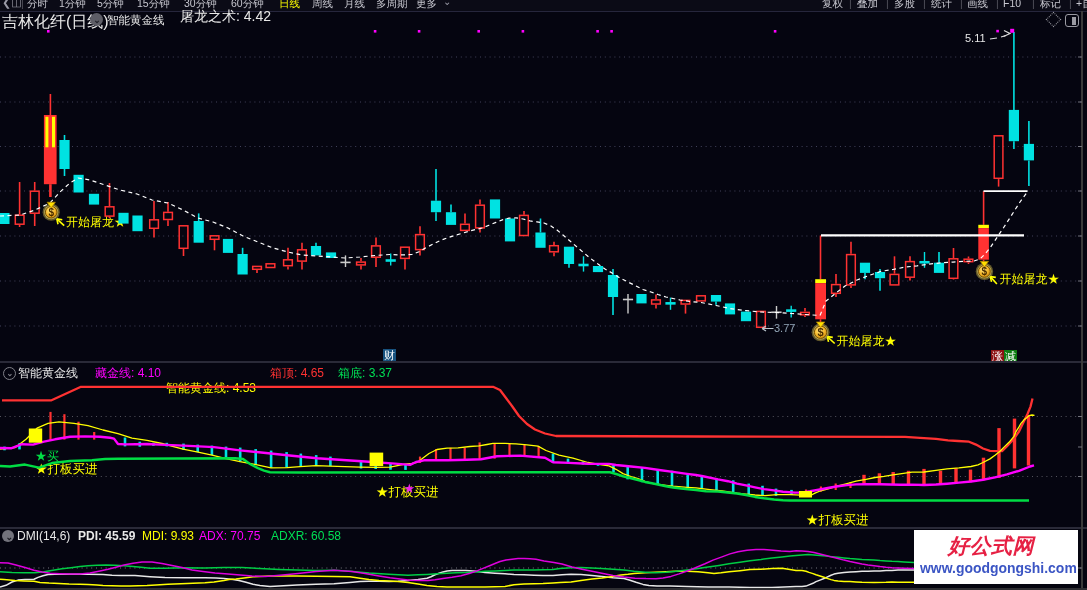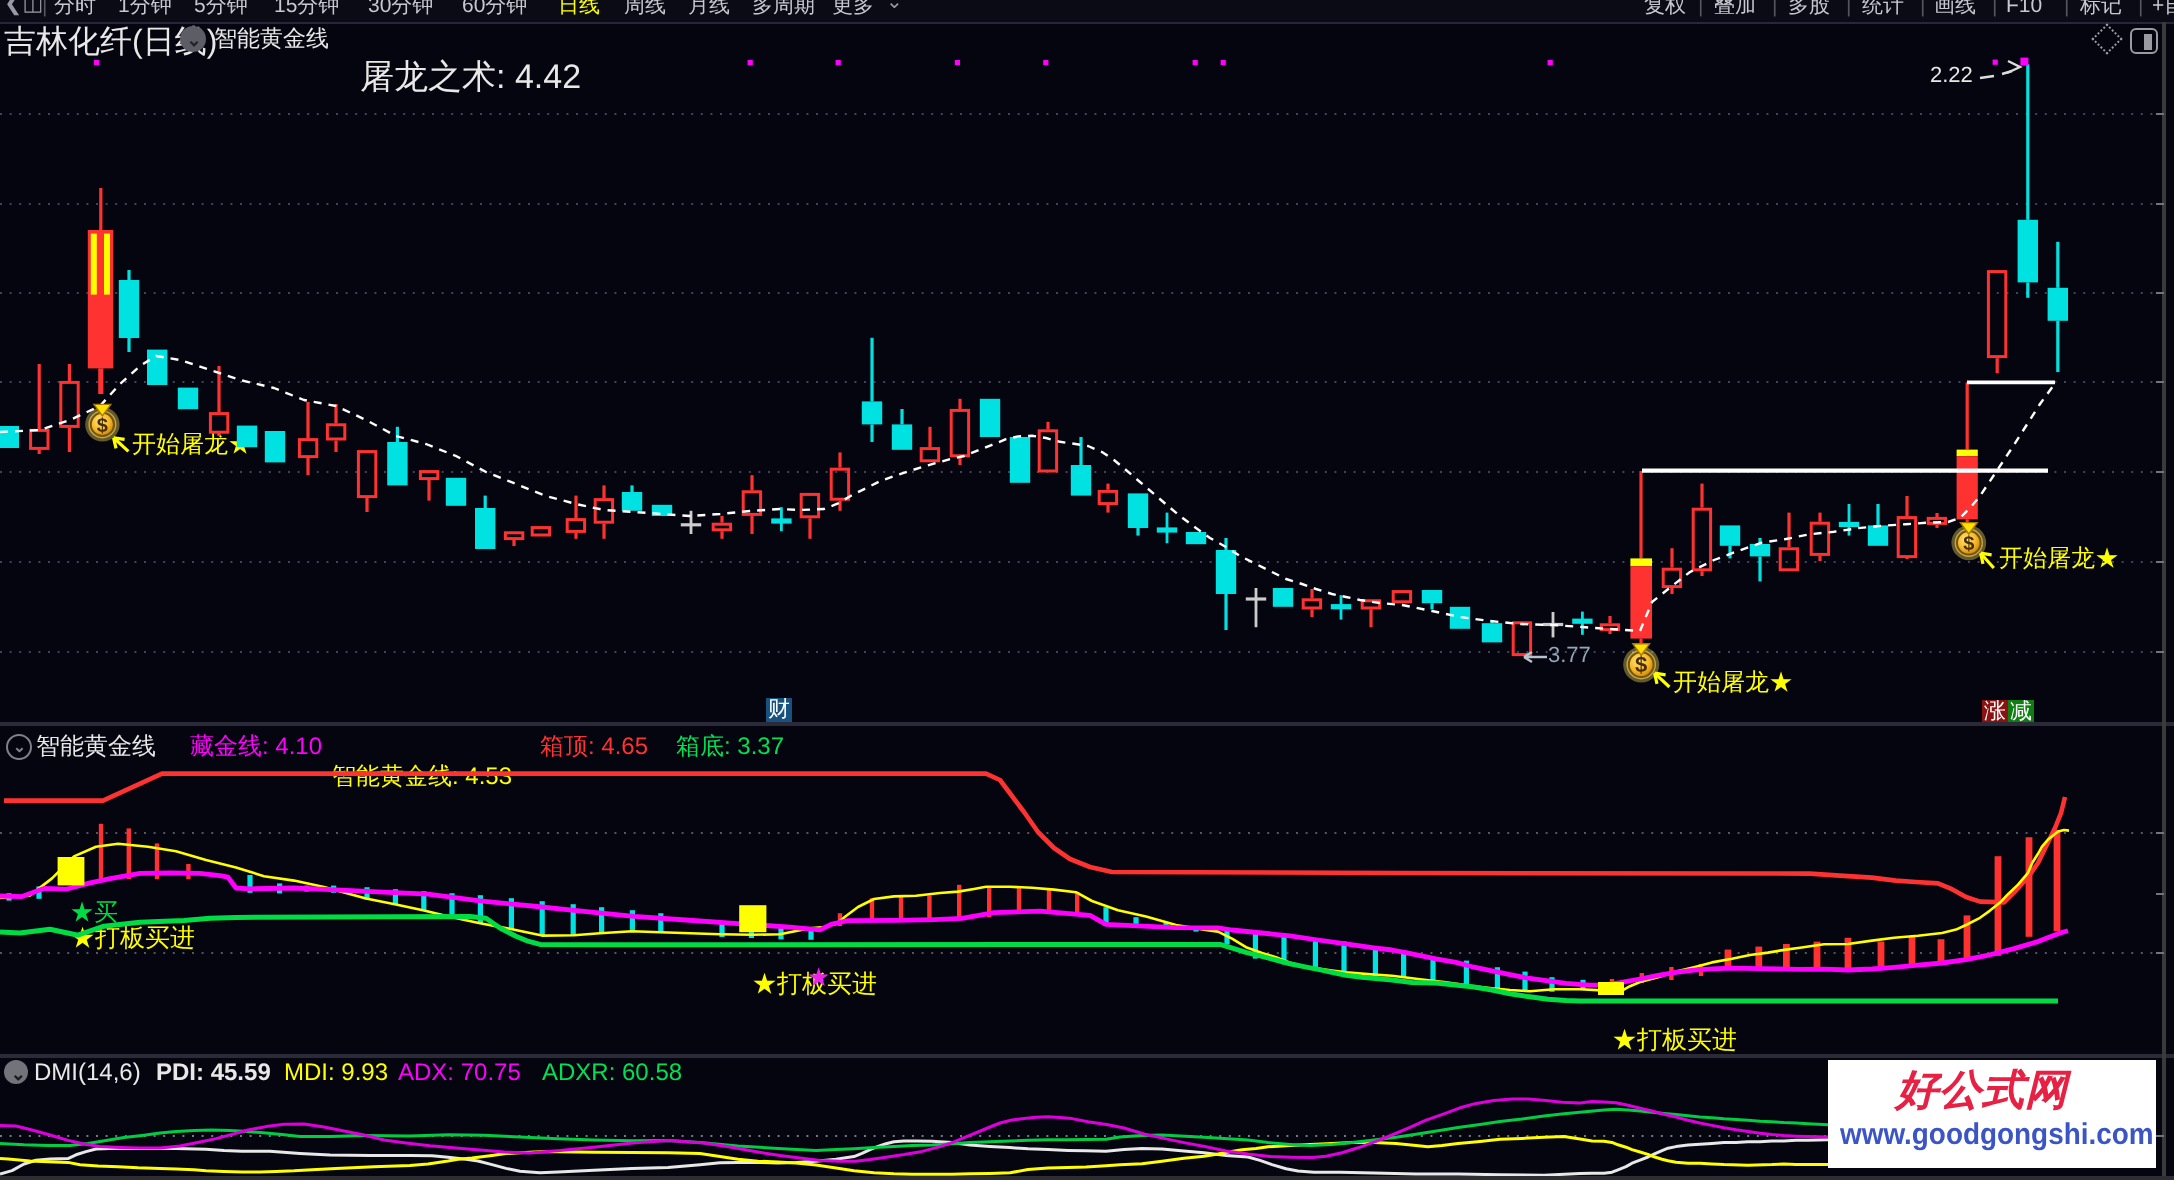--- a/index.html
+++ b/index.html
@@ -37,23 +37,23 @@
   <div class="t" style="left:1003px;top:-2px;color:#c7c7cf;font-size:10.5px;">F10</div>
   <div class="t" style="left:1032px;top:-2px;color:#55555f;font-size:10.5px;">|</div>
   <div class="t" style="left:1040px;top:-2px;color:#c7c7cf;font-size:10.5px;">标记</div>
   <div class="t" style="left:1069px;top:-2px;color:#55555f;font-size:10.5px;">|</div>
   <div class="t" style="left:1076px;top:-2px;color:#c7c7cf;font-size:10.5px;">+自</div>
 
   <div class="t" style="left:2px;top:14px;color:#e8e8e8;font-size:16px;">吉林化纤(日线)</div>
   <div style="position:absolute;left:90px;top:13px;width:13px;height:13px;border-radius:50%;background:#5d5d66;"></div>
   <div class="t" style="left:93.2px;top:15.5px;color:#23232c;font-size:9px;font-weight:bold;">⌄</div>
   <div class="t" style="left:107px;top:14.5px;color:#e8e8e8;font-size:11.5px;">智能黄金线</div>
-  <div class="t" style="left:180px;top:30px;color:#e8e8e8;font-size:17px;">屠龙之术: 4.42</div>
-
-  <div class="t" style="left:965px;top:33px;color:#e8e8e8;font-size:11px;">2.22</div>
+  <div class="t" style="left:180px;top:9px;color:#e8e8e8;font-size:14px;">屠龙之术: 4.42</div>
+
+  <div class="t" style="left:965px;top:33px;color:#e8e8e8;font-size:11px;">5.11</div>
   <div class="t" style="left:774px;top:323px;color:#93a7b8;font-size:11px;">3.77</div>
 
   <div style="position:absolute;left:383px;top:349px;width:13px;height:13px;background:#17527f;"></div>
   <div class="t" style="left:384px;top:350px;color:#fff;font-size:11px;">财</div>
 
   <div style="position:absolute;left:991px;top:350px;width:12.7px;height:13px;background:#8c1212;"></div>
   <div class="t" style="left:992px;top:351px;color:#fff;font-size:11px;">涨</div>
   <div style="position:absolute;left:1004px;top:350px;width:12.8px;height:13px;background:#0e7d12;"></div>
   <div class="t" style="left:1005px;top:351px;color:#fff;font-size:11px;">减</div>
 

